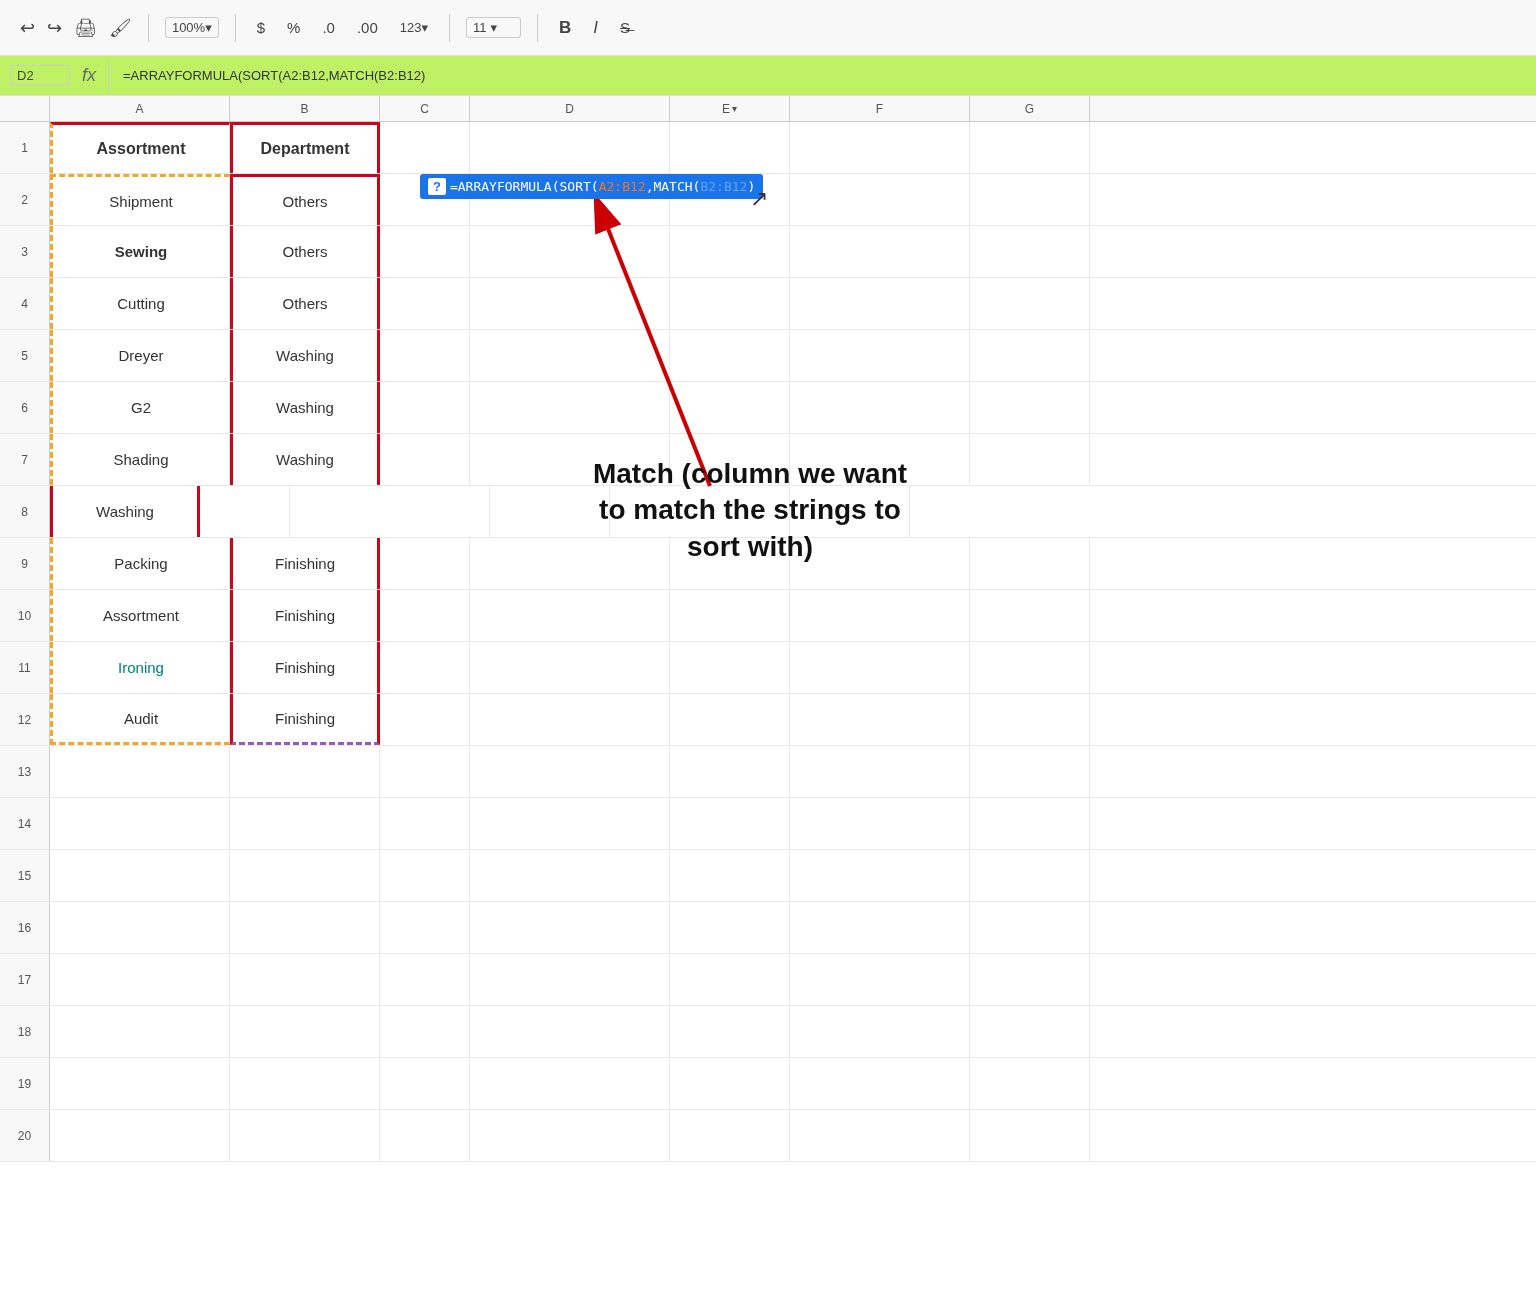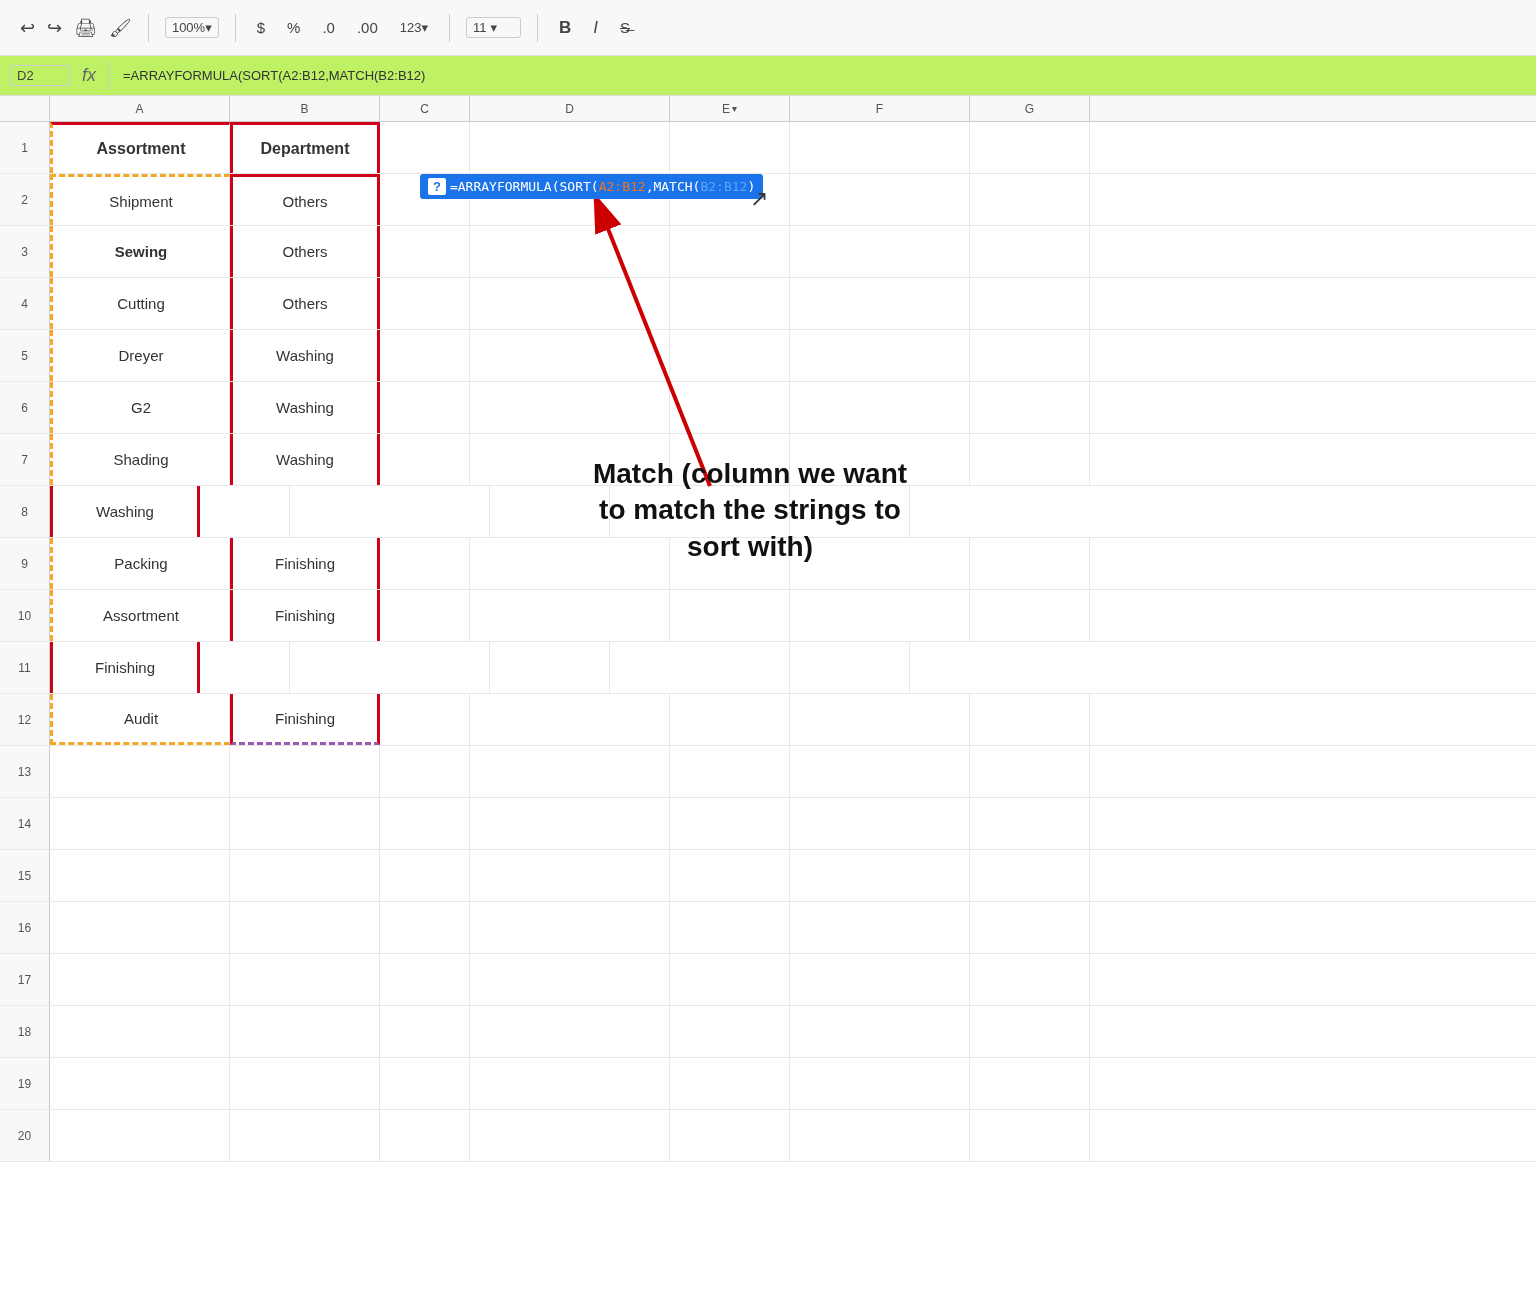--- a/index.html
+++ b/index.html
@@ -433,20 +433,23 @@
       <span>Finishing</span>
     </div>
     <div class="sheet-cell col-c"></div>
     <div class="sheet-cell col-d"></div>
     <div class="sheet-cell col-e"></div>
     <div class="sheet-cell col-f"></div>
     <div class="sheet-cell col-g"></div>
   </div>
       <div class="sheet-row">
     <div class="row-num">11</div>
+    <div class="sheet-cell col-a" style="border-left:3px dashed #f5a623;">
+      <span style="color:#008080;">Ironing</span>
+    </div>
     <div class="sheet-cell col-b" style="border-left:3px solid #d0021b;border-right:3px solid #d0021b;">
       <span>Finishing</span>
     </div>
     <div class="sheet-cell col-c"></div>
     <div class="sheet-cell col-d"></div>
     <div class="sheet-cell col-e"></div>
     <div class="sheet-cell col-f"></div>
     <div class="sheet-cell col-g"></div>
   </div>
       <div class="sheet-row">

